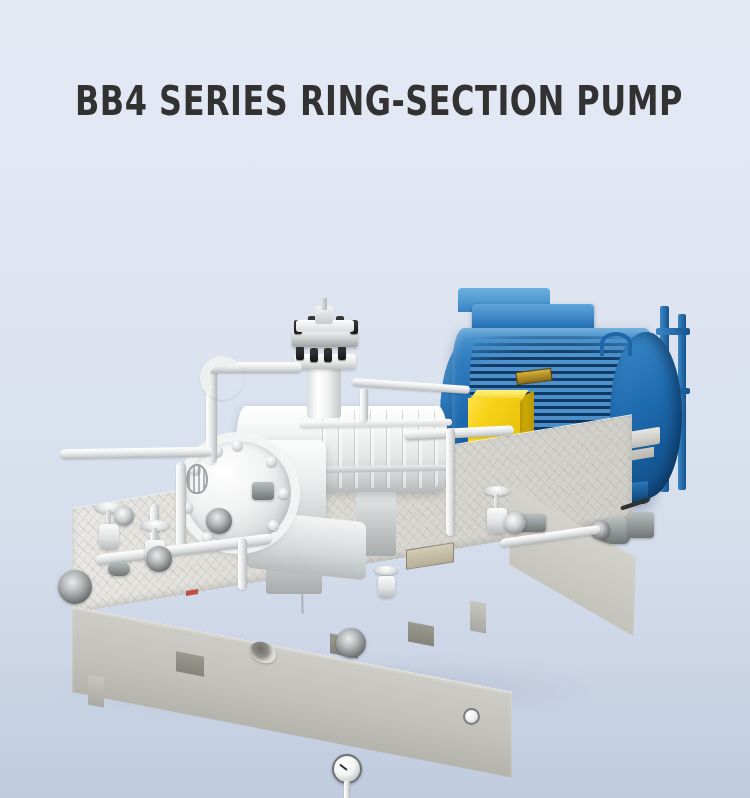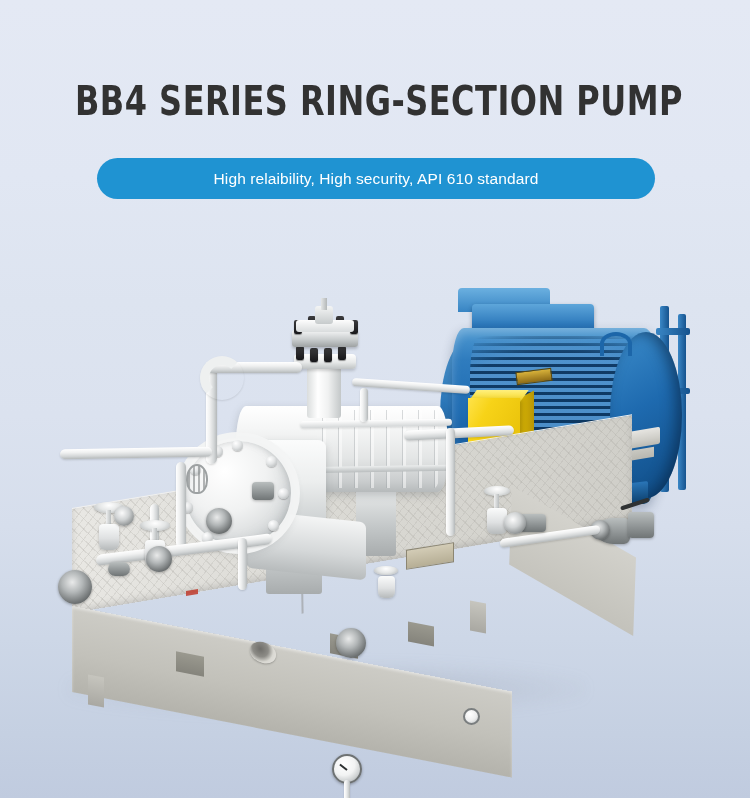--- a/index.html
+++ b/index.html
@@ -479,23 +479,20 @@
     filter: blur(6px);
   }
 </style>
 </head>
 <body>
 
 <div class="banner">
 
   <div class="title">BB4 SERIES RING-SECTION PUMP</div>
 
-  <div class="pill">
-    <span class="pill-text">High relaibility, High security, API 610 standard</span>
-  </div>
 
   <div class="photo">
 
     <div class="shadow-ground"></div>
 
     <div class="motor-frame-post" style="left:660px;top:36px;width:9px;height:186px;"></div>
     <div class="motor-frame-post" style="left:678px;top:44px;width:8px;height:176px;"></div>
     <div class="motor-frame-post" style="left:656px;top:58px;width:34px;height:7px;"></div>
     <div class="motor-frame-post" style="left:656px;top:118px;width:34px;height:6px;"></div>
 

